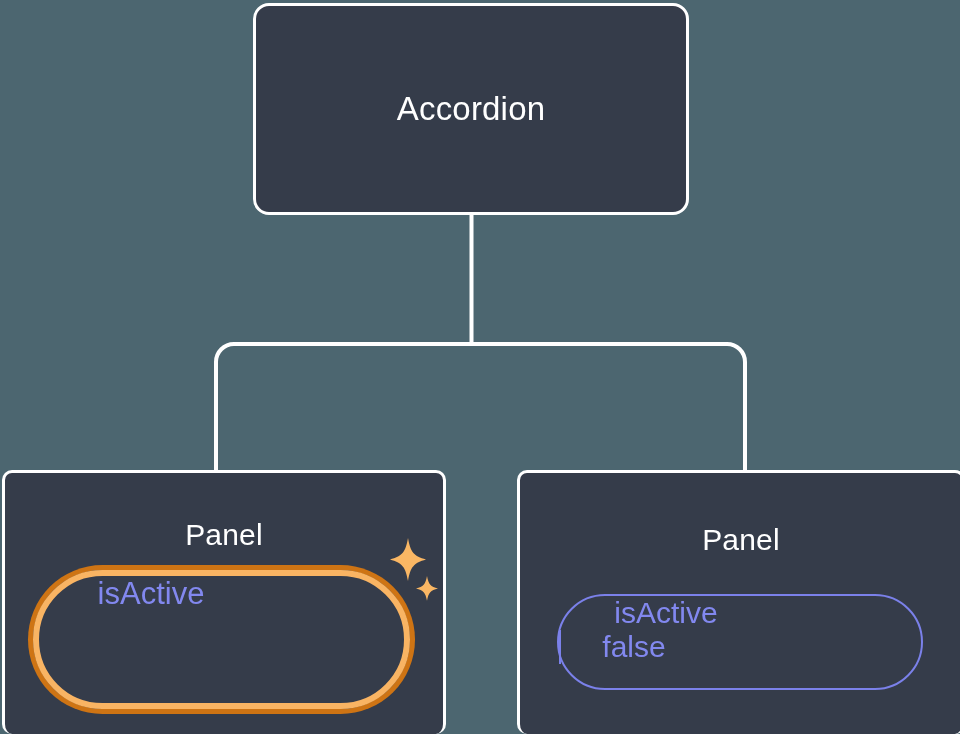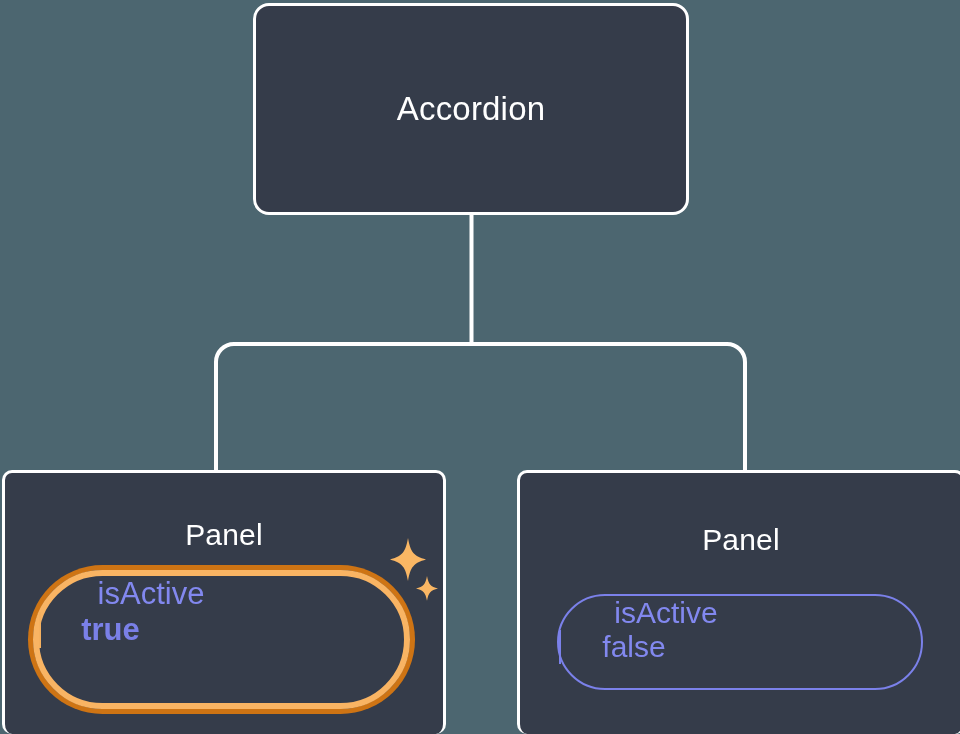--- a/index.html
+++ b/index.html
@@ -181,21 +181,20 @@
   <div class="node" id="node-accordion">
     <div class="node-title-center">Accordion</div>
   </div>
 
   <div class="node panel-node" id="node-panel-left">
     <div class="panel-title">Panel</div>
   </div>
 
   <div class="pill pill-active" id="pill-left">
     <div class="pill-cell pill-key">isActive</div>
-    <div class="pill-cell pill-val">true</div>
   </div>
 
   <svg class="sparkles" viewBox="0 0 60 70" width="60" height="70">
     <path d="M22 2 C24.5 16.5 28 20 40 23.5 C28 27 24.5 30.5 22 45 C19.5 30.5 16 27 4 23.5 C16 20 19.5 16.5 22 2 Z" fill="#fab764"></path>
     <path d="M41 40 C42.6 48.6 44.6 50.6 52 52.4 C44.6 54.2 42.6 56.2 41 64.8 C39.4 56.2 37.4 54.2 30 52.4 C37.4 50.6 39.4 48.6 41 40 Z" fill="#fab764"></path>
   </svg>
 
   <div class="node panel-node" id="node-panel-right">
     <div class="panel-title">Panel</div>
   </div>

